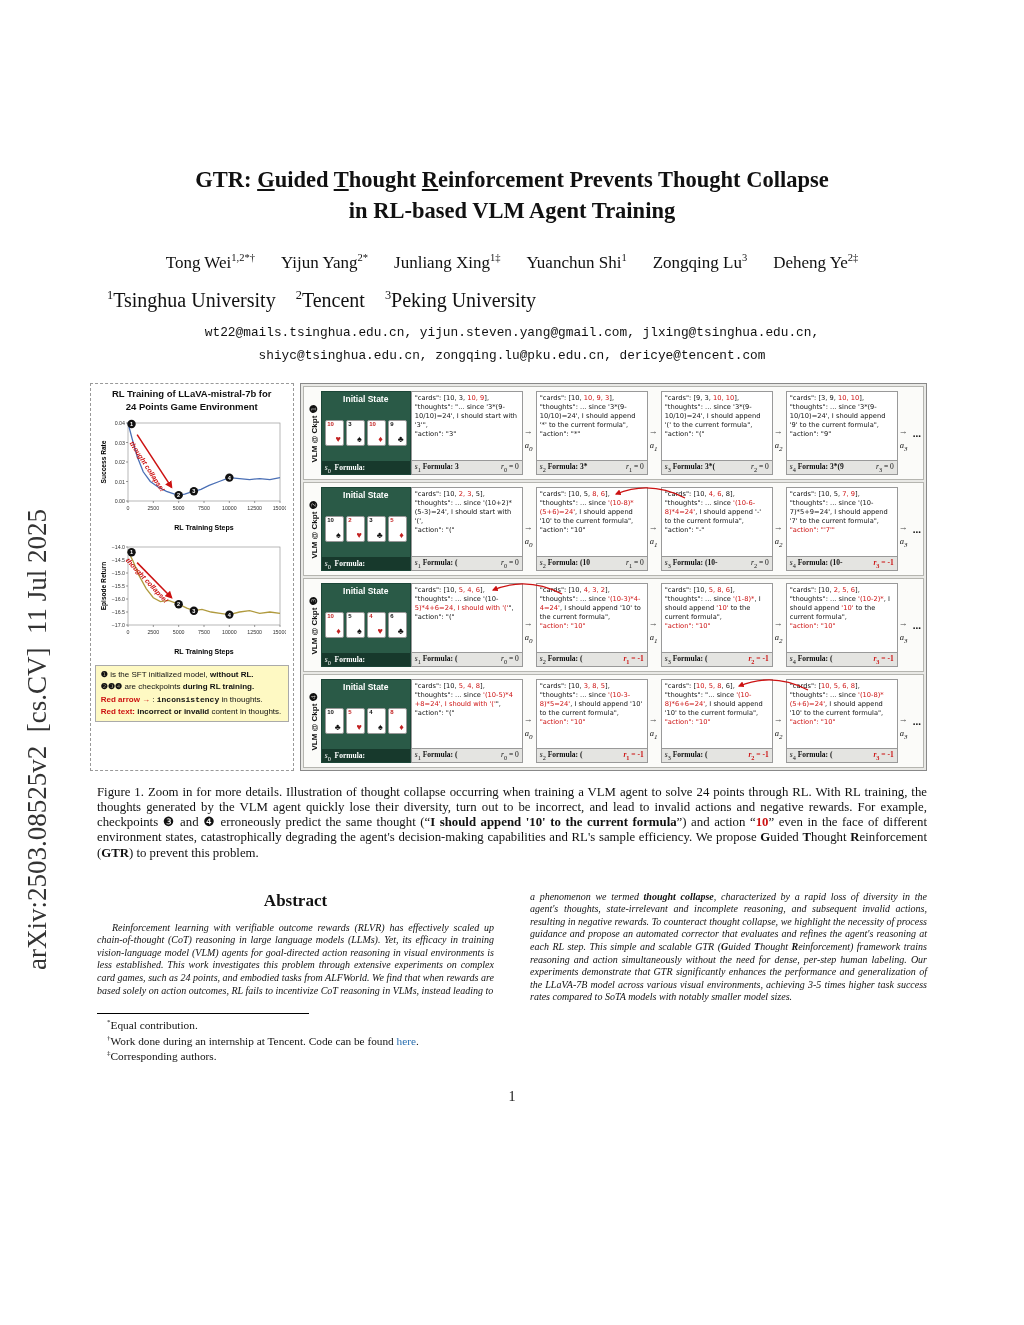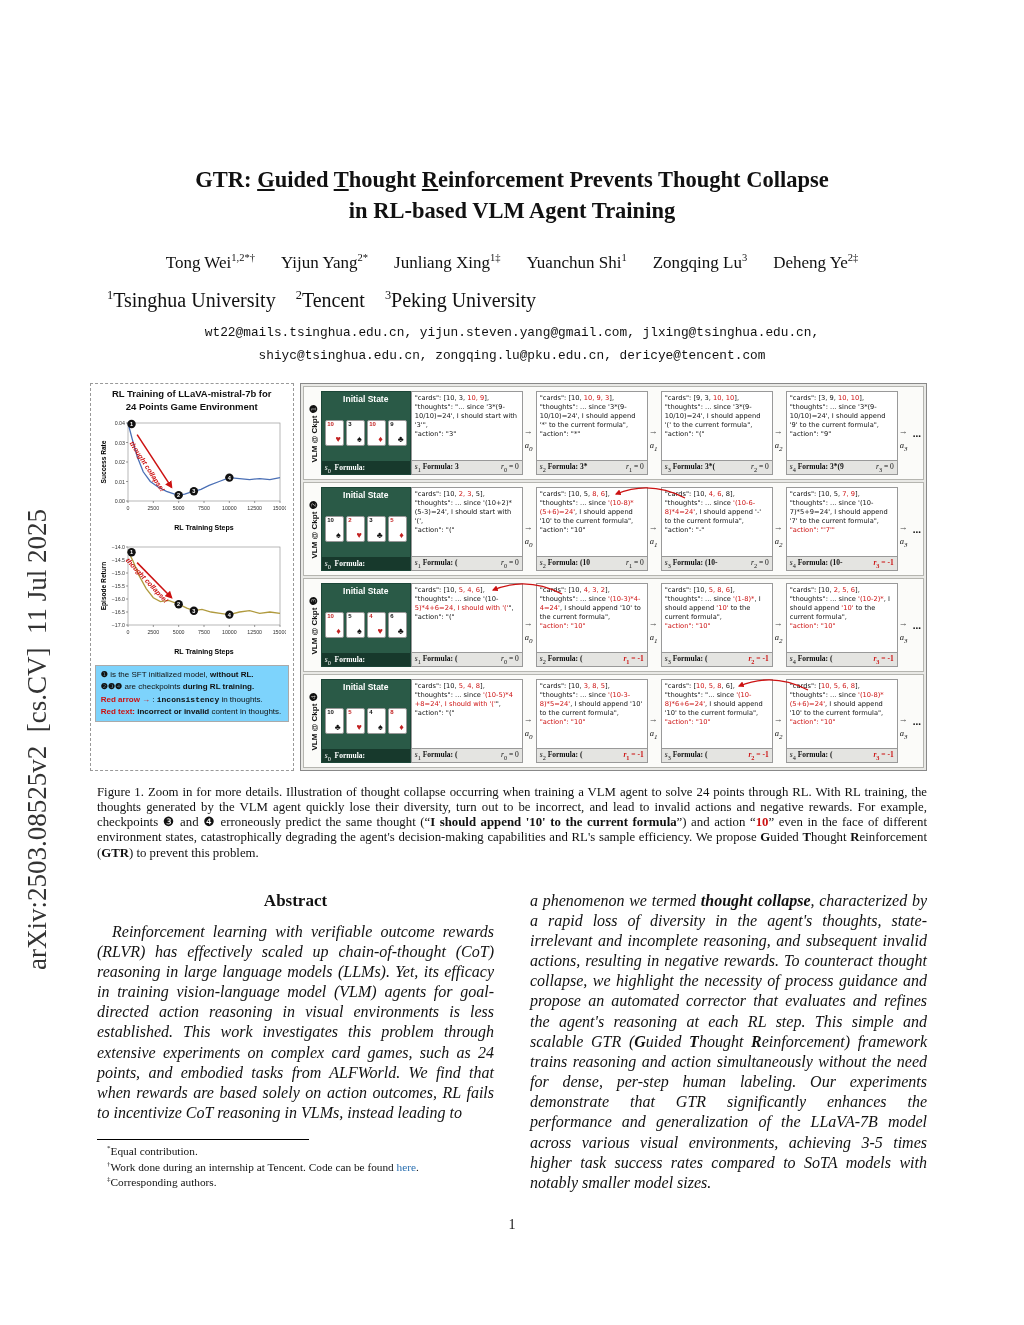--- a/index.html
+++ b/index.html
@@ -12,21 +12,21 @@
   sup{font-size:0.62em;}
   .authors{margin-top:26px;text-align:center;font-size:17px;}
   .authors .au{margin:0 13px;white-space:nowrap;}
   .affils{margin-top:16px;text-align:left;font-size:20px;}
   .affils .af{margin:0 10px;white-space:nowrap;}
   .emails{margin-top:10px;text-align:center;font-family:"Liberation Mono",monospace;font-size:12.8px;line-height:1.75;}
   .figure{margin-top:16px;display:flex;gap:6px;justify-content:flex-end;}
   .left-panel{width:198px;border:1.6px dashed #999;padding:4px 4px 3px;display:flex;flex-direction:column;align-items:center;background:#fff;}
   .lp-title{font-size:9.5px;font-weight:bold;text-align:center;font-family:"Liberation Sans",sans-serif;line-height:1.3;}
   .chartbox{margin-top:2px;}
-  .legend-box{border:1px solid #aaa;margin-top:4px;padding:3px 5px;font-size:8px;font-family:"Liberation Sans",sans-serif;line-height:1.55;width:182px;background:#7dd3fc;}
+  .legend-box{border:1px solid #aaa;margin-top:4px;padding:3px 5px;font-size:8px;font-family:"Liberation Sans",sans-serif;line-height:1.55;width:182px;background:#fef9c3;}
   .right-panel{flex:1;border:1px solid #888;background:#e9e9e6;padding:2px;display:flex;flex-direction:column;gap:2px;}
   .ckpt-row{position:relative;height:88px;background:#fbfbf9;border:1px solid #b5b5b0;display:flex;align-items:center;padding:2px;}
   .row-label{width:15px;height:100%;display:flex;align-items:center;justify-content:center;flex:none;}
   .row-label .rot{transform:rotate(-90deg);white-space:nowrap;font-size:8px;font-weight:bold;font-family:"Liberation Sans",sans-serif;}
   .ckglyph{font-size:10px;}
   .init-panel{width:88px;height:82px;background:#2a5a47;border:1px solid #1c4638;display:flex;flex-direction:column;flex:none;}
   .init-title{color:#fff;font-size:8.5px;font-weight:bold;text-align:center;font-family:"Liberation Sans",sans-serif;padding-top:2px;}
   .cards-row{flex:1;display:flex;align-items:center;justify-content:center;gap:2px;}
   .pcard{width:17px;height:24px;background:#fff;border:1px solid #999;border-radius:2px;position:relative;font-family:"Liberation Sans",sans-serif;color:#111;}
   .pcard.redsuit{color:#c22222;}
@@ -40,21 +40,21 @@
   .act-gap .arr{position:absolute;top:34px;left:1px;font-size:9px;color:#444;}
   .act-gap .alab{position:absolute;top:48px;left:2px;font-size:8.5px;font-style:italic;}
   .red{color:#cc1111;}
   .rneg{color:#cc1111;font-weight:bold;}
   .ellipsis{font-weight:bold;font-size:11px;margin-left:2px;}
   .arc-ov{position:absolute;left:0;top:1px;width:100%;height:20px;pointer-events:none;z-index:3;}
   .caption{margin-top:14px;font-size:12.8px;text-align:justify;line-height:1.18;}
   .cols{margin-top:30px;display:flex;gap:36px;}
   .col{width:397px;}
   .abs-title{text-align:center;font-size:17px;font-weight:bold;margin-bottom:11px;}
-  .abs-text{font-style:italic;font-size:16px;line-height:1.26;text-align:justify;text-indent:15px;}
+  .abs-text{font-style:italic;font-size:10px;line-height:1.26;text-align:justify;text-indent:15px;}
   .abs-text.noindent{text-indent:0;}
   .footnotes{margin-top:16px;font-size:11.3px;line-height:1.38;}
   .fn-rule{width:212px;border-top:1px solid #000;margin-bottom:4px;}
   .fn-line{text-indent:10px;}
   .link{color:#2a6fb0;}
   .page-num{text-align:center;margin-top:24px;font-size:14px;}
 </style>
 </head>
 <body>
 

